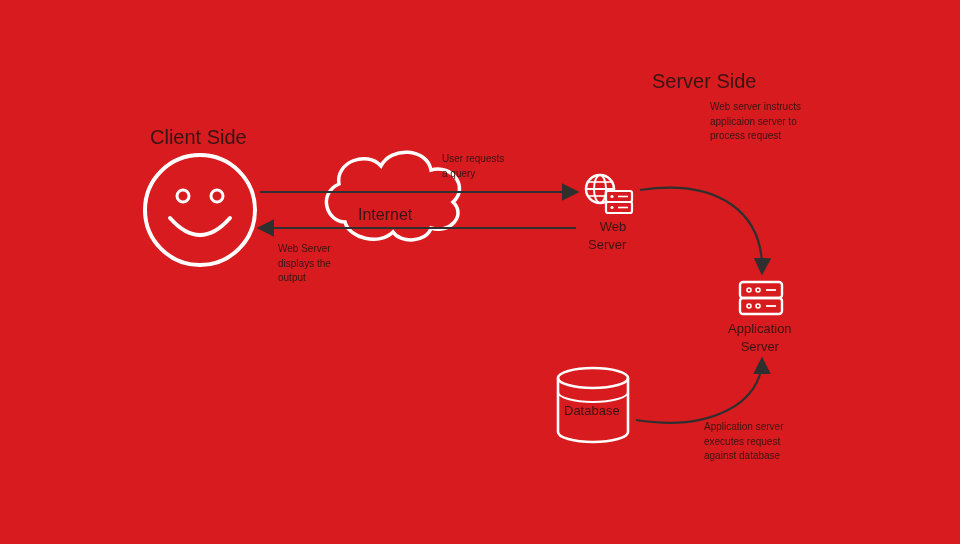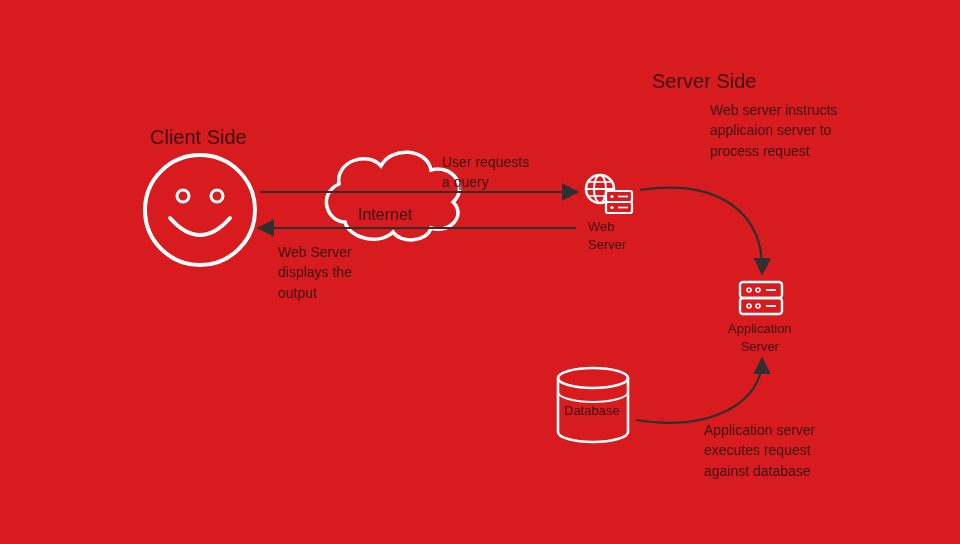--- a/index.html
+++ b/index.html
@@ -1,18 +1,18 @@
 <!DOCTYPE html>
 <html><head>
 <meta charset="utf-8">
 <style>
   html,body{margin:0;padding:0;width:960px;height:544px;background:#D81B1E;font-family:Arial,Helvetica,sans-serif;overflow:hidden}
   .layer{position:absolute}
   .heading{color:#3a1414;font-size:20px;font-weight:500}
-  .ann{color:#3a1414;font-size:14px;line-height:1.45;font-weight:400}
+  .ann{color:#3a1414;font-size:10px;line-height:1.45;font-weight:400}
   .nodelabel{color:#3a1414;font-size:13px;line-height:1.35;font-weight:400;text-align:center}
   svg{position:absolute;left:0;top:0}
 </style>
 </head>
 <body>
 
 <svg width="960" height="544" viewBox="0 0 960 544">
   <defs>
     <marker id="arr" viewBox="0 0 10 10" refX="8" refY="5" markerWidth="8" markerHeight="8" orient="auto-start-reverse">
       <path d="M0 0 L10 5 L0 10 z" fill="#2f2f2f"></path>
@@ -78,21 +78,21 @@
 
   <path d="M636 420 C 712 432 , 762 402 , 762 360" fill="none" stroke="#2f2f2f" stroke-width="2.2" marker-end="url(#arr)"></path>
 </svg>
 
 <div class="layer heading" style="left:150px;top:126px">Client Side</div>
 
 <div class="layer heading" style="left:652px;top:70px">Server Side</div>
 
 <div class="layer nodelabel" style="left:358px;top:204px;color:#3a1414;font-size:16px">Internet</div>
 
-<div class="layer nodelabel" style="left:588px;top:218px;white-space:pre;text-align:left">Web
+<div class="layer nodelabel" style="left:588px;top:218px;white-space:pre;text-align:right">Web
 Server</div>
 
 <div class="layer nodelabel" style="left:728px;top:320px;white-space:pre">Application
 Server</div>
 
 <div class="layer nodelabel" style="left:564px;top:402px">Database</div>
 
 <div class="layer ann" style="left:442px;top:152px;white-space:pre">User requests
 a query</div>
 

